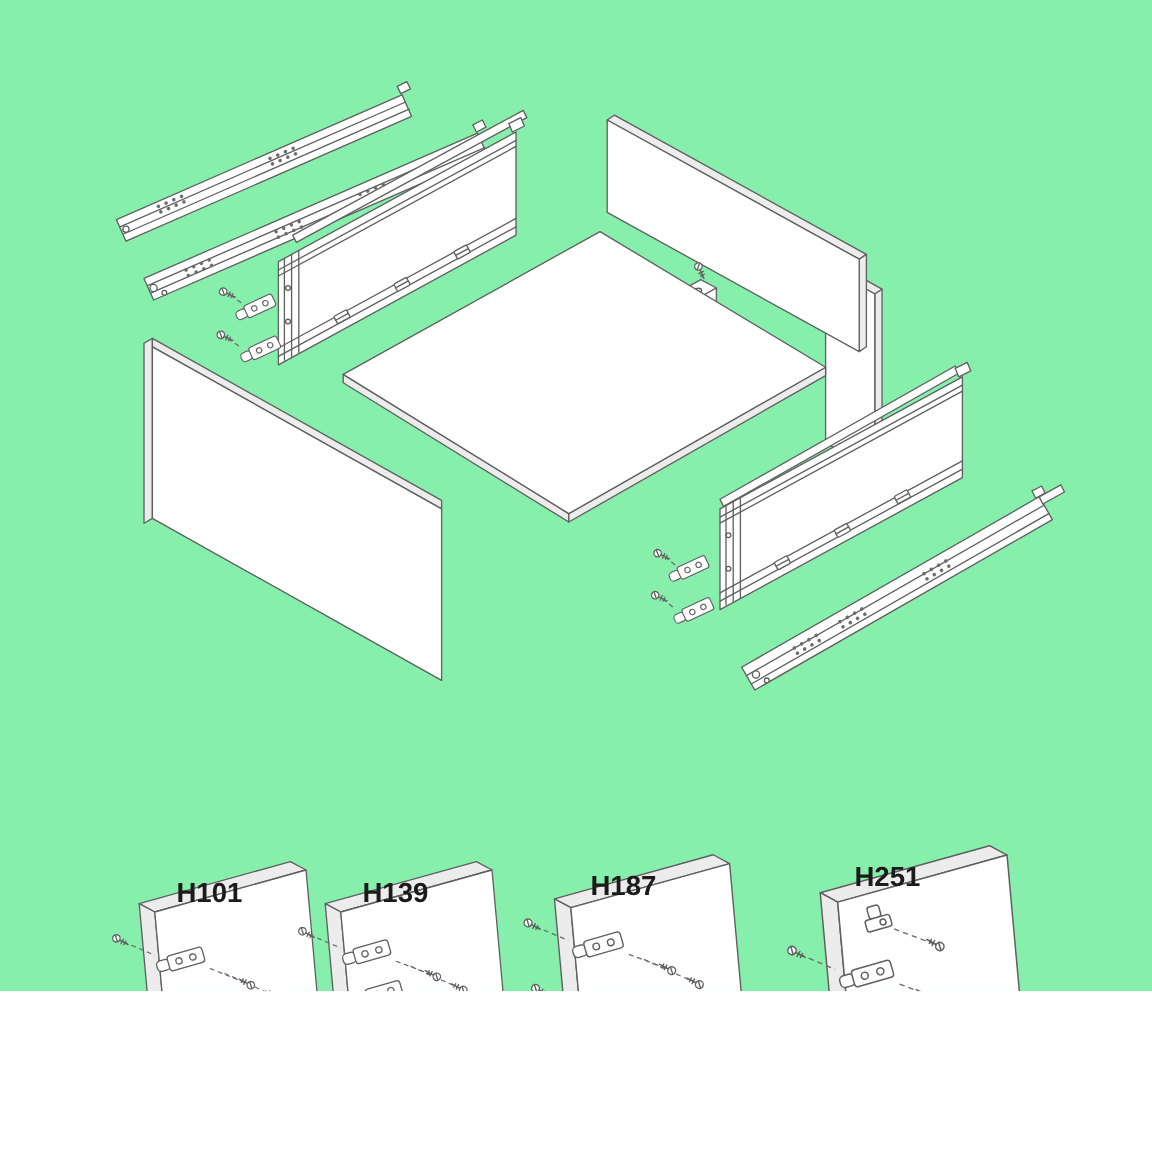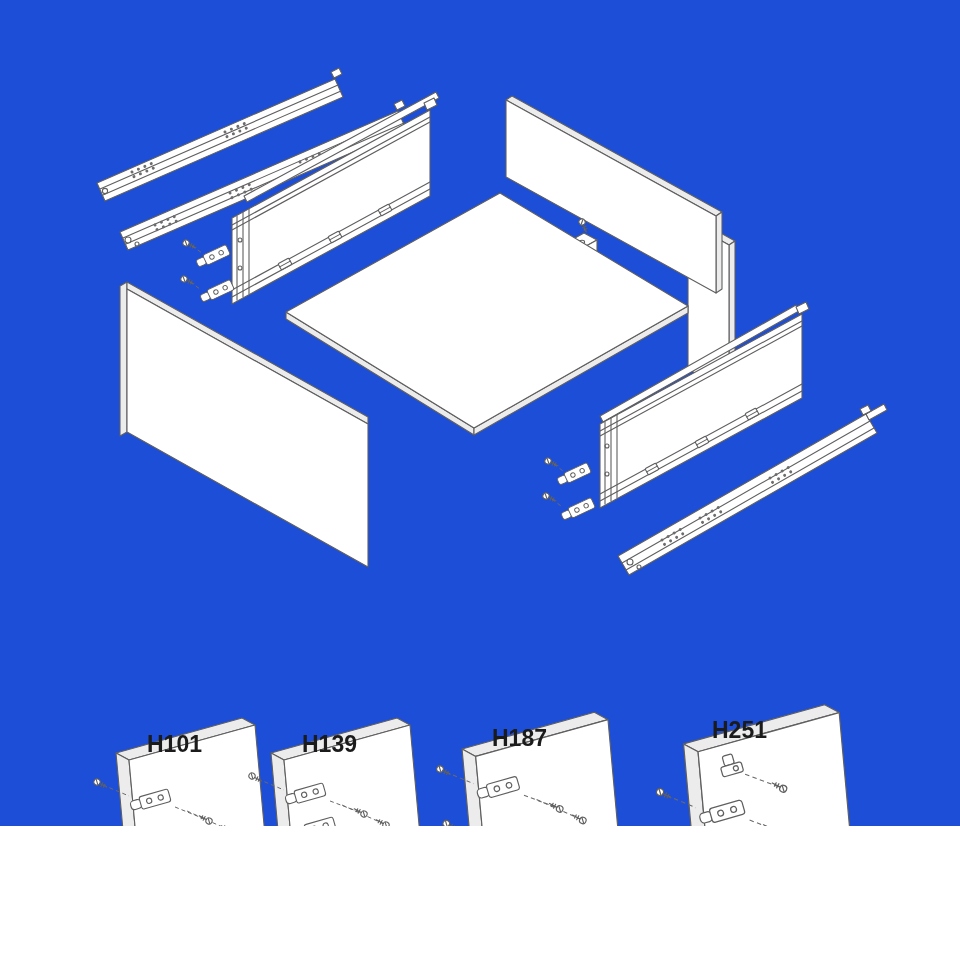--- a/index.html
+++ b/index.html
@@ -1,17 +1,17 @@
 <!DOCTYPE html>
 <html><head>
 <meta charset="utf-8">
 <style>
   html,body { margin:0; padding:0; background:#ffffff; }
   .canvas {
-    position:relative; width:960px; height:826px; background:#1d4ed8;
+    position:relative; width:960px; height:826px; background:#86efac;
     font-family:"Liberation Sans", sans-serif; overflow:hidden;
   }
   svg { display:block; }
   .ln   { stroke:#5f5f5f; fill:none; stroke-width:1.1; stroke-linecap:round; stroke-linejoin:round; }
   .face { fill:#ffffff; stroke:#5f5f5f; stroke-width:1.1; stroke-linejoin:round; }
   .edge { fill:#ececec; stroke:#5f5f5f; stroke-width:1.1; stroke-linejoin:round; }
   .dash { stroke:#6a6a6a; fill:none; stroke-width:1; stroke-dasharray:4 3; }
   .dot  { fill:#6d6d6d; stroke:none; }
   .detail-label { font-family:"Liberation Sans", sans-serif; font-size:23px; font-weight:700; fill:#1b1b1b; }
 </style>

